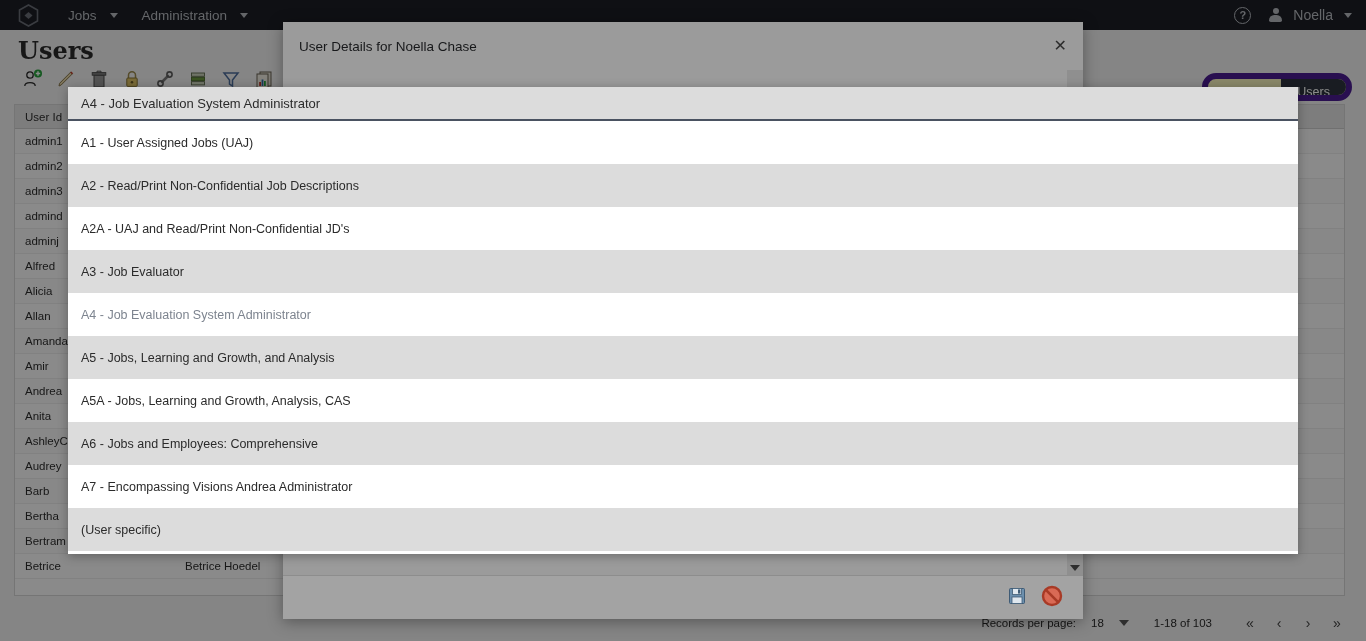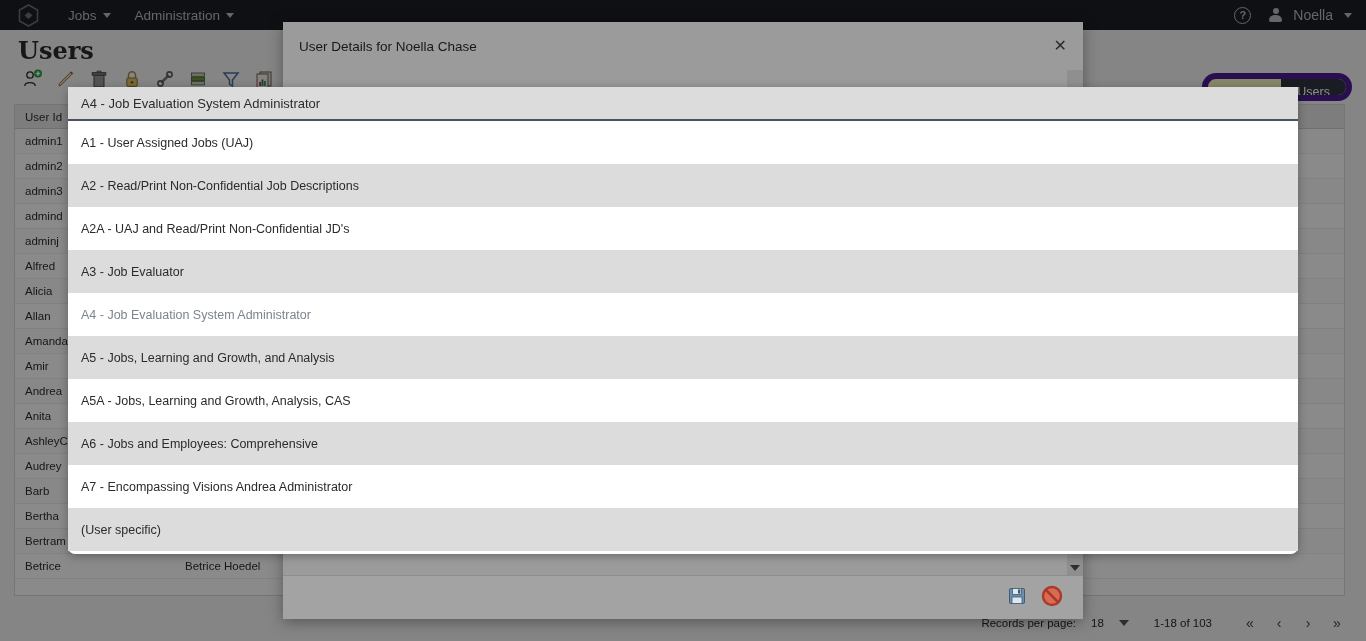--- a/index.html
+++ b/index.html
@@ -15,21 +15,21 @@
 
   
   .topnav {
     position: absolute; top: 0; left: 0; width: 1366px; height: 30px;
     background: #1c1f26;
     display: flex; align-items: center;
   }
   .logo-box { width: 56px; height: 30px; display: flex; align-items: center; justify-content: center; }
   .nav-item {
     color: #b9bcc2; font-size: 13.5px; padding: 0 12px; height: 30px;
-    display: flex; align-items: center; gap: 6px; white-space: nowrap;
+    display: flex; align-items: center; gap: 13px; white-space: nowrap;
   }
   .caret-dn {
     width: 0; height: 0; border-left: 4px solid transparent;
     border-right: 4px solid transparent; border-top: 5px solid #b9bcc2;
     display: inline-block;
   }
   .nav-right { margin-left: auto; display: flex; align-items: center; padding-right: 14px; gap: 4px; }
   .help-icon {
     width: 17px; height: 17px; border-radius: 50%; border: 1.6px solid #b9bcc2;
     color: #b9bcc2; font-size: 11px; font-weight: bold;
@@ -126,21 +126,21 @@
   .ms-down {
     position: absolute; bottom: 4px; left: 3px;
     width: 0; height: 0; border-left: 5px solid transparent; border-right: 5px solid transparent; border-top: 6px solid #2f2f2f;
   }
 
   
   #dropdown {
     position: absolute; left: 68px; top: 87px; width: 1230px; height: 467px;
     background: #ffffff; z-index: 70;
     box-shadow: 0 2px 10px rgba(0,0,0,0.30);
-    display: flex; flex-direction: column; border-radius: 7px;
+    display: flex; flex-direction: column;
   }
   .dd-selected {
     height: 34px; background: #dcdcdc; border-bottom: 2px solid #4a5261;
     display: flex; align-items: center; padding: 0 13px;
     font-size: 13px; color: #2b2b2b; flex: none;
   }
   .dd-list { flex: 1; overflow: hidden; }
   .dd-item {
     height: 43px; display: flex; align-items: center; padding: 0 13px;
     font-size: 12.5px; color: #2b2b2b;

